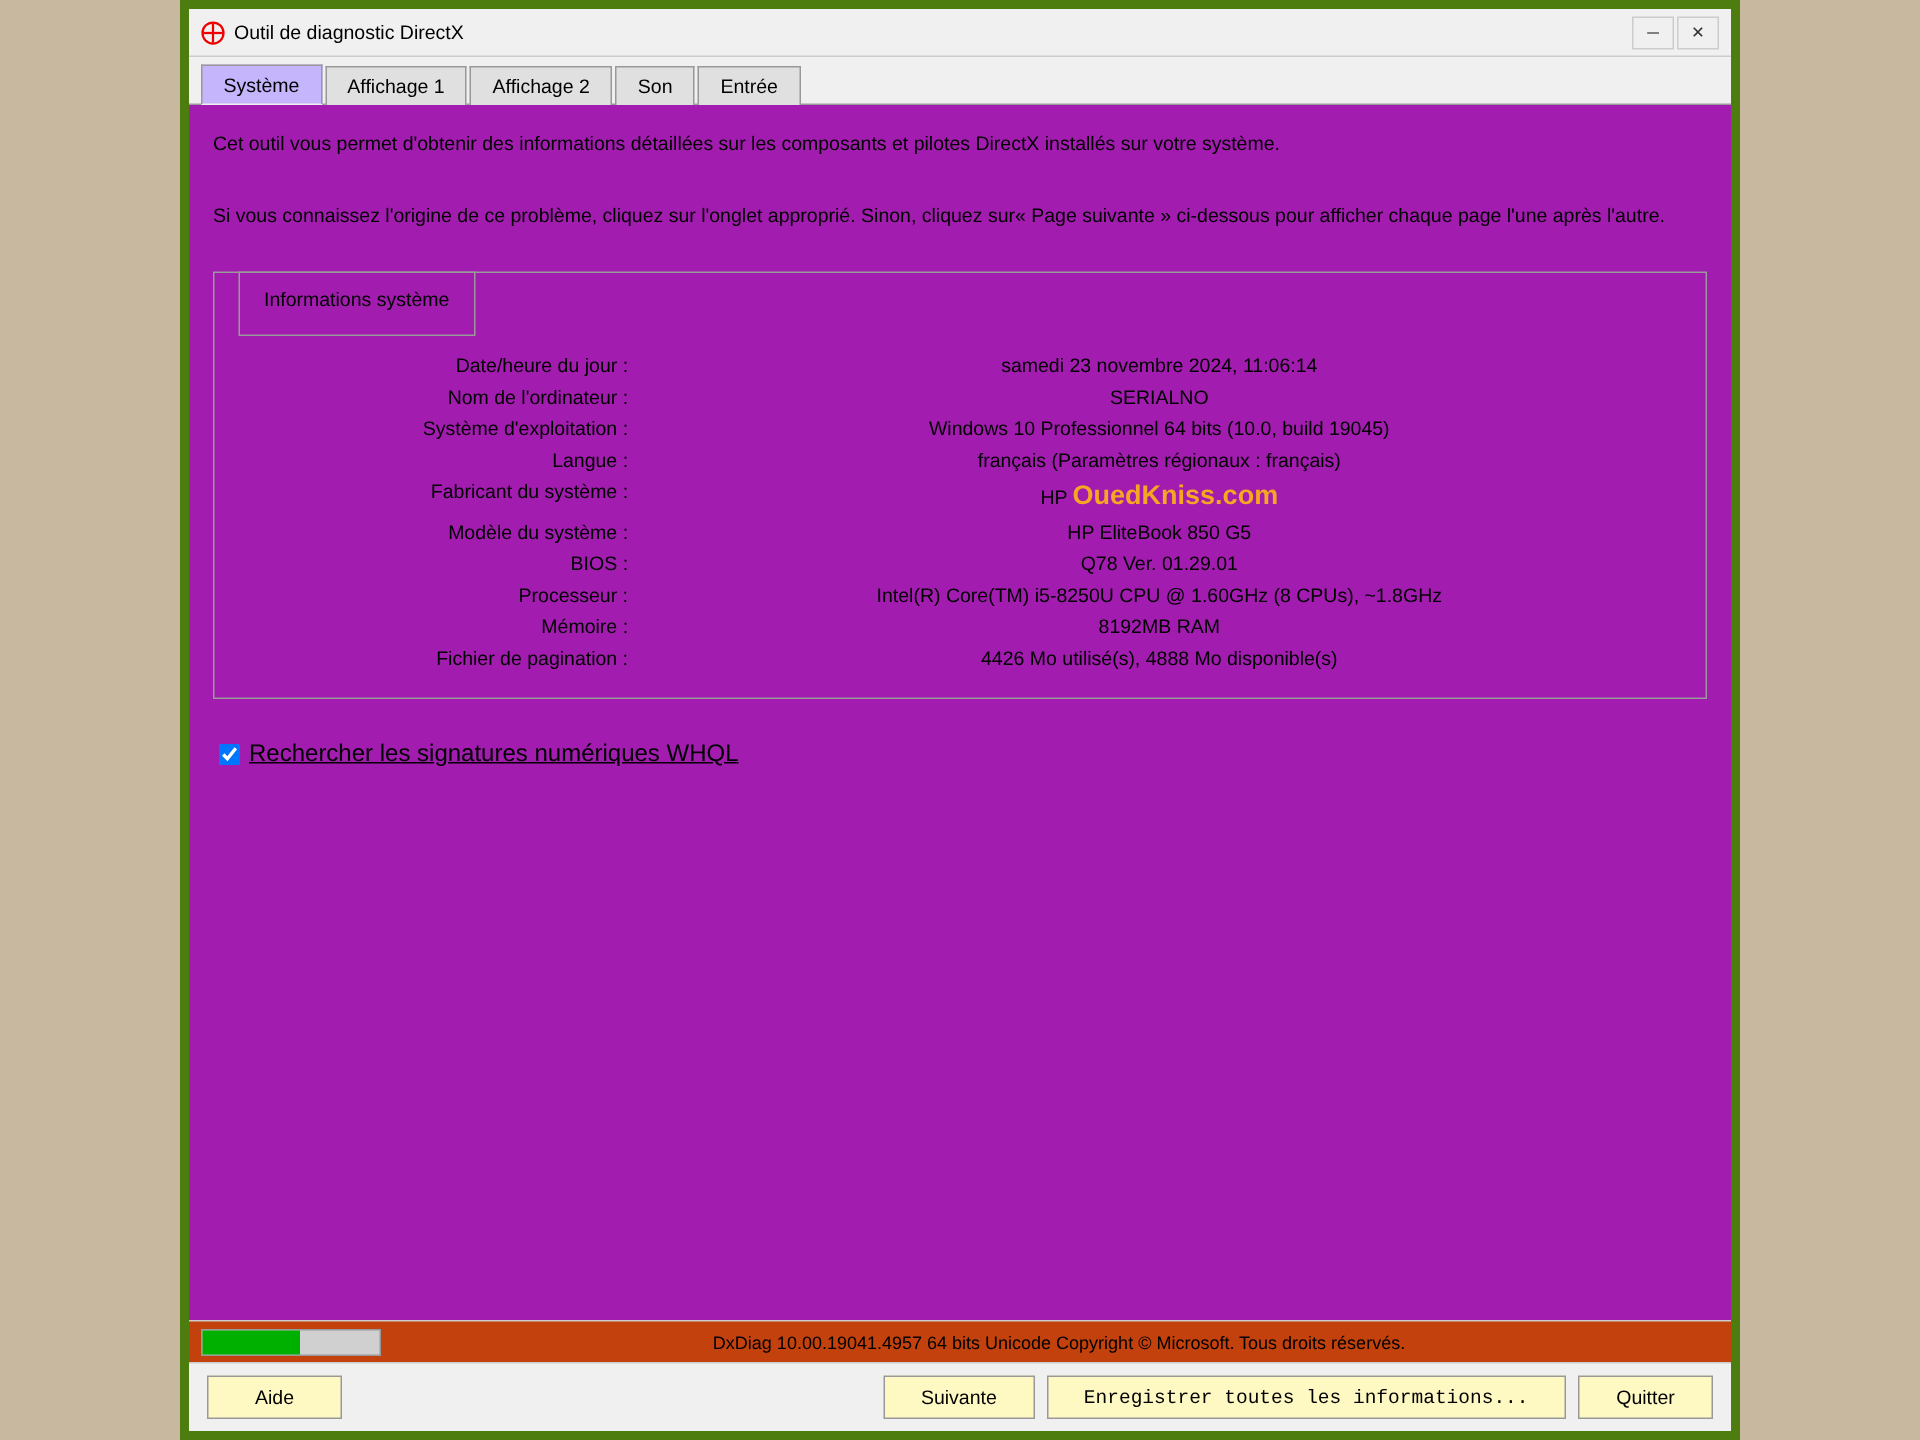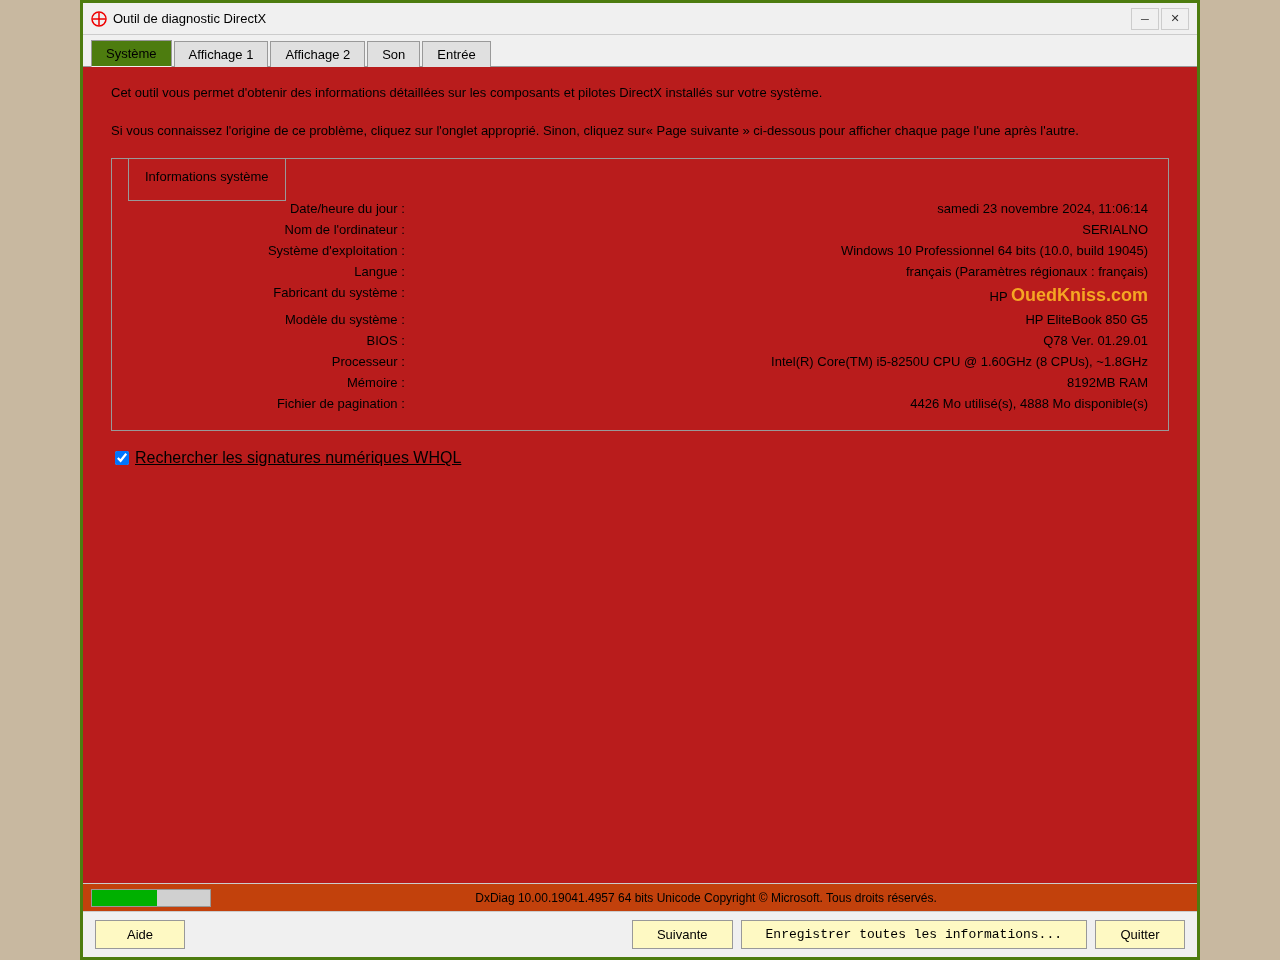--- a/index.html
+++ b/index.html
@@ -7,24 +7,24 @@
       font-family: 'Segoe UI', Tahoma, Geneva, Verdana, sans-serif;
       font-size: 13px;
       background: #c8b8a0;
       display: flex;
       align-items: flex-start;
       justify-content: center;
       min-height: 960px;
       padding: 0;
     }
     .window {
-      width: 1120px;
+      width: 1040px;
       min-height: 960px;
       background: #f0f0f0;
-      border: 3px solid #4d7c0f;
+      border: 6px solid #4d7c0f;
       display: flex;
       flex-direction: column;
     }
     .title-bar {
       background: #f0f0f0;
       border-bottom: 1px solid #ccc;
       display: flex;
       align-items: center;
       padding: 4px 8px;
       height: 32px;
@@ -75,66 +75,66 @@
       border: 1px solid #999;
       border-bottom: none;
       background: #e0e0e0;
       cursor: pointer;
       font-size: 13px;
       color: #000;
       position: relative;
       top: 1px;
     }
     .tab.active {
-      background: #4d7c0f;
+      background: #c4b5fd;
       border-bottom: 1px solid #f0f0f0;
       font-weight: normal;
       z-index: 1;
     }
     .content {
       flex: 1;
-      padding: 12px 28px;
-      background: #b91c1c;
+      padding: 12px 16px;
+      background: #a21caf;
       display: flex;
       flex-direction: column;
-      gap: 10px;
+      gap: 20px;
     }
     .desc-block {
       padding: 4px 0;
     }
     .desc-block p {
       font-size: 13px;
       line-height: 1.5;
       color: #000;
     }
     .sysinfo-group {
       border: 1px solid #999;
       padding: 10px 16px 16px 16px;
       position: relative;
       margin-top: 4px;
     }
     .sysinfo-table {
       width: 100%;
       border-collapse: collapse;
-      margin-top: 14px;
+      margin-top: 26px;
     }
     .sysinfo-table td {
       padding: 3px 4px;
       font-size: 13px;
       color: #000;
       vertical-align: top;
     }
     .sysinfo-table td.label {
       text-align: right;
       white-space: nowrap;
       padding-right: 6px;
       color: #000;
     }
     .sysinfo-table td.value {
-      text-align: right;
+      text-align: center;
     }
     .checkbox-row {
       display: flex;
       align-items: center;
       gap: 6px;
       padding: 8px 4px;
     }
     .checkbox-row input[type="checkbox"] {
       width: 14px;
       height: 14px;

